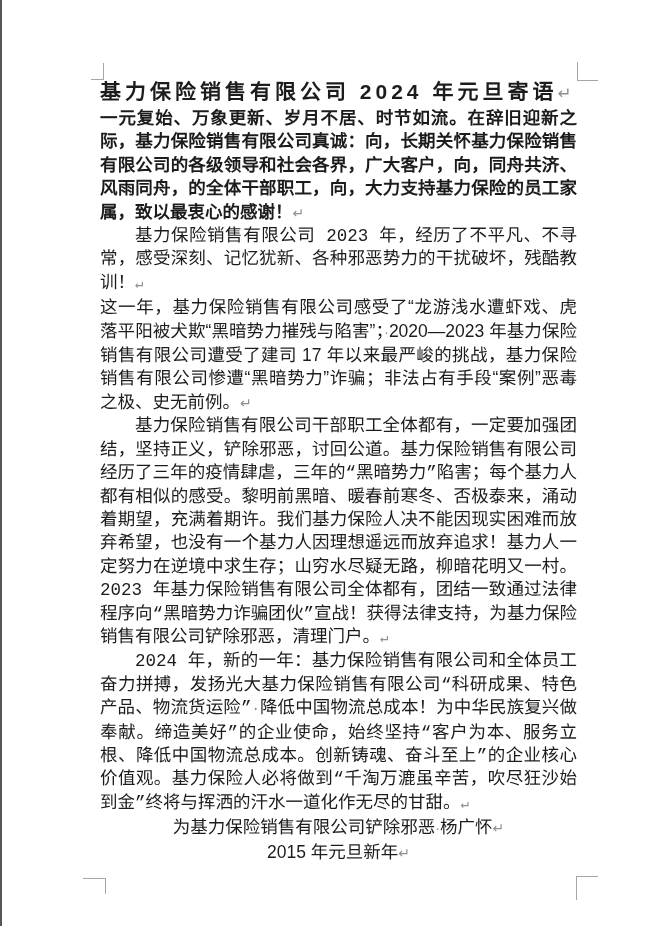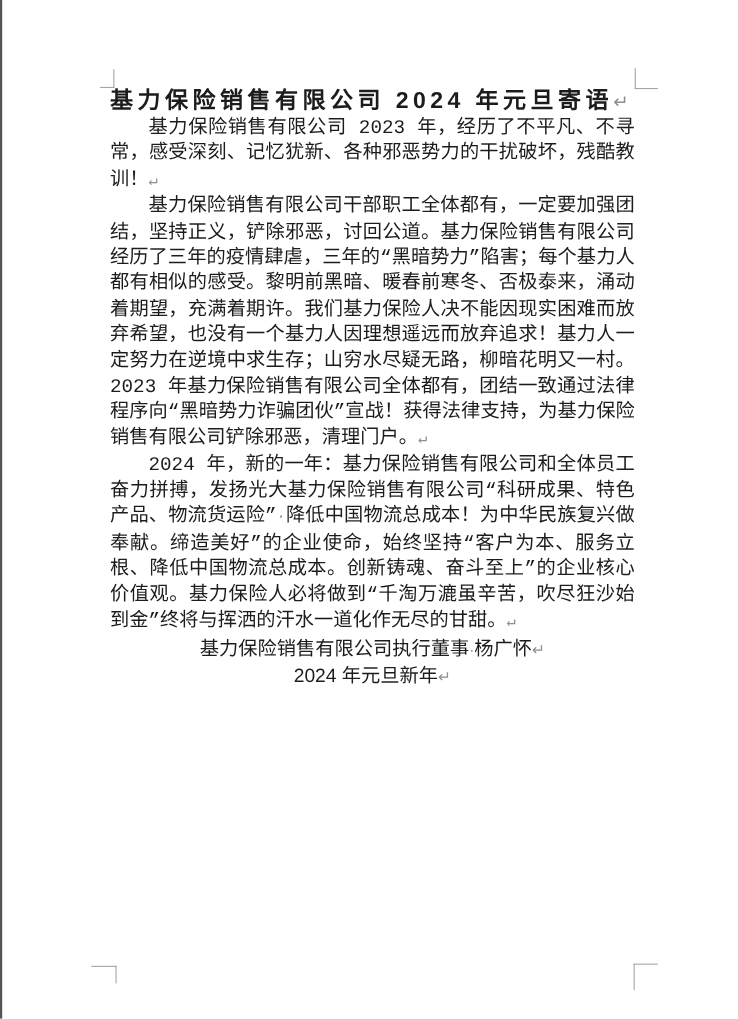--- a/index.html
+++ b/index.html
@@ -97,27 +97,29 @@
 
   <div class="crop crop-tl"></div>
   <div class="crop crop-tr"></div>
   <div class="crop crop-bl"></div>
   <div class="crop crop-br"></div>
 
   <div class="text-area">
 
     <div class="doc-title"><span>基力保险销售有限公司 2024 年元旦寄语</span><span class="fmt-mark">↵</span></div>
 
+    <p class="para bold"><span>一元复始、万象更新、岁月不居、时节如流。在辞旧迎新之际，基力保险销售有限公司真诚：向，长期关怀基力保险销售有限公司的各级领导和社会各界，广大客户，向，同舟共济、风雨同舟，的全体干部职工，向，大力支持基力保险的员工家属，致以最衷心的感谢！</span><span class="fmt-mark">↵</span></p>
 
     <p class="para indent"><span>基力保险销售有限公司 2023 年，经历了不平凡、不寻常，感受深刻、记忆犹新、各种邪恶势力的干扰破坏，残酷教训！</span><span class="fmt-mark">↵</span></p>
 
+    <p class="para"><span>这一年，基力保险销售有限公司感受了“龙游浅水遭虾戏、虎落平阳被犬欺“黑暗势力摧残与陷害”；</span><span class="fmt-mark">·</span><span>2020—2023 年基力保险销售有限公司遭受了建司 17 年以来最严峻的挑战，基力保险销售有限公司惨遭“黑暗势力”诈骗；非法占有手段“案例”恶毒之极、史无前例。</span><span class="fmt-mark">↵</span></p>
 
     <p class="para indent"><span>基力保险销售有限公司干部职工全体都有，一定要加强团结，坚持正义，铲除邪恶，讨回公道。基力保险销售有限公司经历了三年的疫情肆虐，三年的“黑暗势力”陷害；每个基力人都有相似的感受。黎明前黑暗、暖春前寒冬、否极泰来，涌动着期望，充满着期许。我们基力保险人决不能因现实困难而放弃希望，也没有一个基力人因理想遥远而放弃追求！基力人一定努力在逆境中求生存；山穷水尽疑无路，柳暗花明又一村。2023 年基力保险销售有限公司全体都有，团结一致通过法律程序向“黑暗势力诈骗团伙”宣战！获得法律支持，为基力保险销售有限公司铲除邪恶，清理门户。</span><span class="fmt-mark">↵</span></p>
 
     <p class="para indent"><span>2024 年，新的一年：基力保险销售有限公司和全体员工奋力拼搏，发扬光大基力保险销售有限公司“科研成果、特色产品、物流货运险”</span><span class="fmt-mark">·</span><span>降低中国物流总成本！为中华民族复兴做奉献。缔造美好”的企业使命，始终坚持“客户为本、服务立根、降低中国物流总成本。创新铸魂、奋斗至上”的企业核心价值观。基力保险人必将做到“千淘万漉虽辛苦，吹尽狂沙始到金”终将与挥洒的汗水一道化作无尽的甘甜。</span><span class="fmt-mark">↵</span></p>
 
 
-    <p class="para center"><span>基力保险销售有限公司执行董事</span><span class="fmt-mark">·</span><span>杨广怀</span><span class="fmt-mark">↵</span></p>
+    <p class="para center"><span>为基力保险销售有限公司铲除邪恶</span><span class="fmt-mark">·</span><span>杨广怀</span><span class="fmt-mark">↵</span></p>
 
-    <p class="para center"><span>2024 年元旦新年</span><span class="fmt-mark">↵</span></p>
+    <p class="para center"><span>2015 年元旦新年</span><span class="fmt-mark">↵</span></p>
 
   </div>
 </div>
 
 </body></html>

